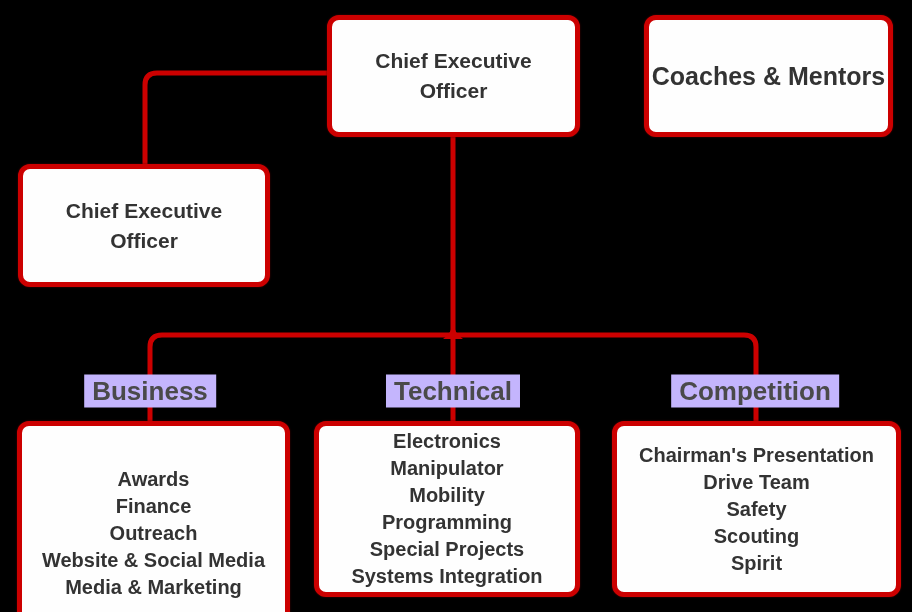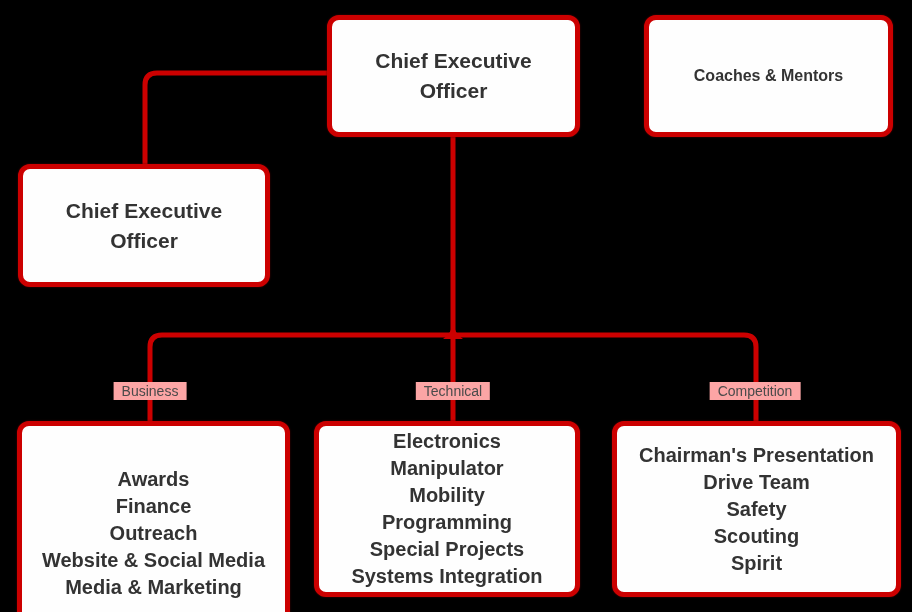--- a/index.html
+++ b/index.html
@@ -42,32 +42,32 @@
     justify-content: center;
     text-align: center;
     color: #333333;
     font-weight: bold;
     font-size: 20px;
     line-height: 27px;
     white-space: pre-line;
     box-shadow: 0 0 2px #550000;
   }
   #node-ceo-top    { left: 327px; top: 15px;  width: 253px; height: 122px; font-size: 21px; line-height: 30px; }
-  #node-coaches    { left: 644px; top: 15px;  width: 249px; height: 122px; font-size: 16px; line-height: 30px; justify-content: center; }
+  #node-coaches    { left: 644px; top: 15px;  width: 249px; height: 122px; font-size: 25px; line-height: 30px; justify-content: center; }
   #node-ceo-left   { left: 18px;  top: 164px; width: 252px; height: 123px; font-size: 21px; line-height: 30px; }
   #node-business   { left: 17px;  top: 421px; width: 273px; height: 224px; }
   #node-technical  { left: 314px; top: 421px; width: 266px; height: 176px; }
   #node-competition{ left: 591px; top: 421px; width: 289px; height: 176px; margin-left: 21px; }
   .edge-label {
     position: absolute;
     transform: translate(-50%, -50%);
-    background: #fca5a5;
+    background: #c4b5fd;
     color: #4a4a4a;
-    font-weight: normal;
-    font-size: 14px;
+    font-weight: bold;
+    font-size: 26px;
     padding: 1px 8px;
     white-space: nowrap;
   }
   #label-business    { left: 150px; top: 391px; }
   #label-technical   { left: 453px; top: 391px; }
   #label-competition { left: 755px; top: 391px; }
 </style>
 </head>
 <body>
 

